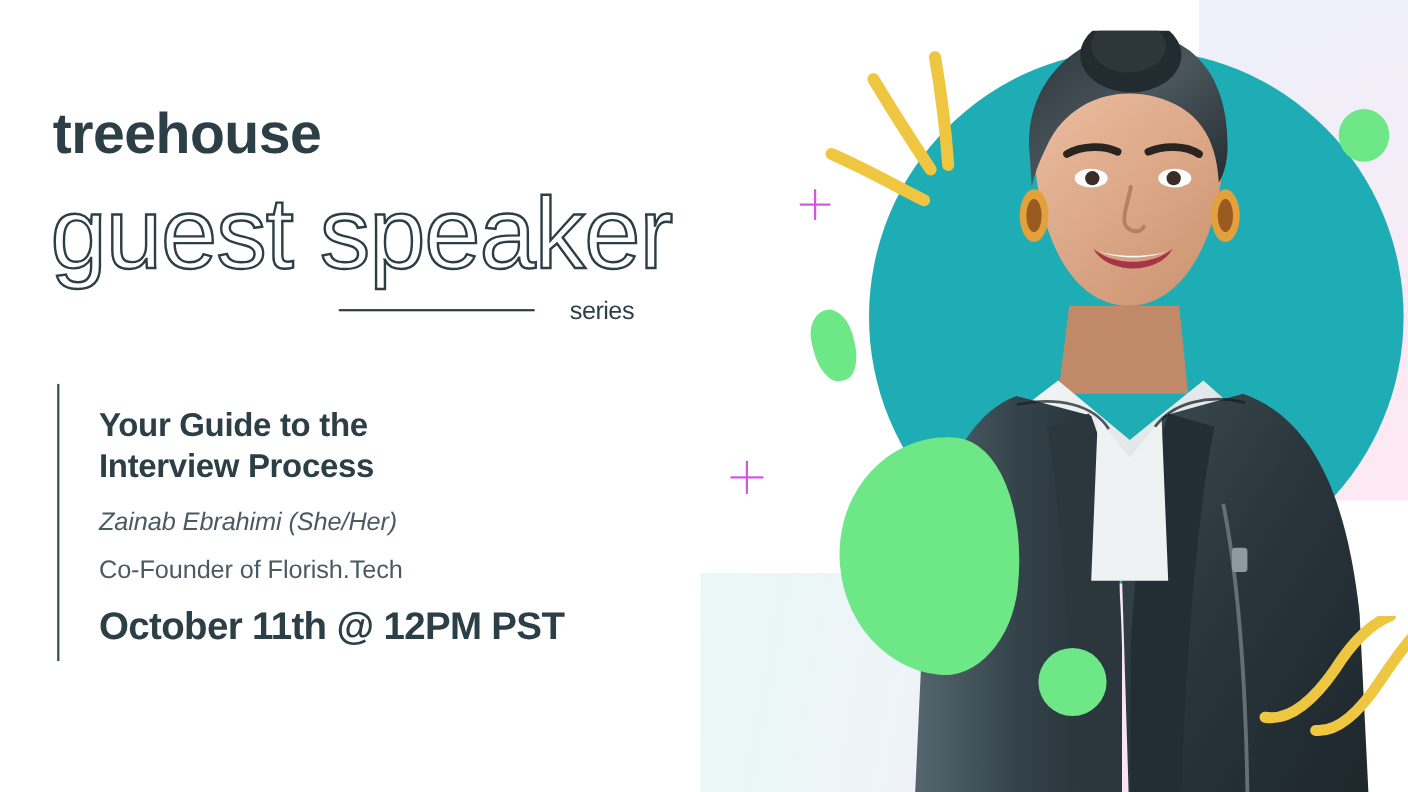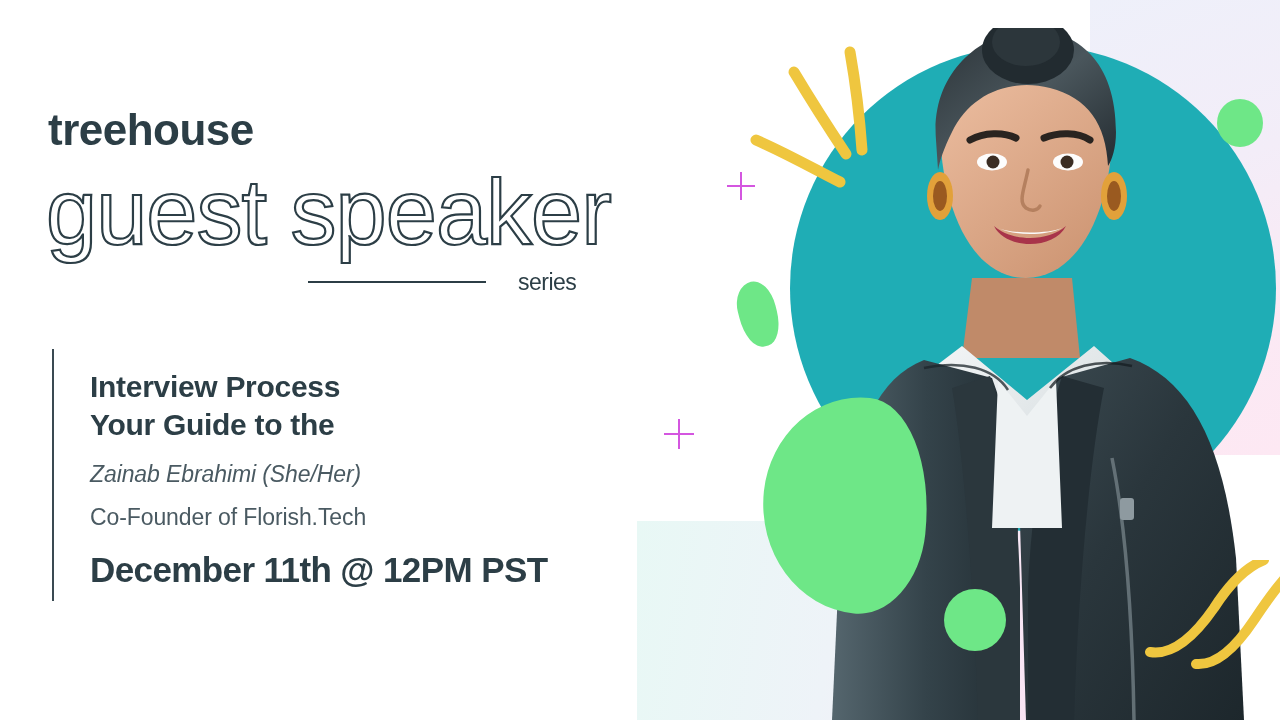--- a/index.html
+++ b/index.html
@@ -40,21 +40,21 @@
   #plus-mid{left:664px;top:419px;width:30px;height:30px;}
 
   
   #sparkles{position:absolute;left:740px;top:30px;width:180px;height:160px;}
   #wavy-lines{position:absolute;left:1140px;top:560px;width:145px;height:120px;}
 
   
   #portrait{position:absolute;left:812px;top:28px;width:445px;height:692px;}
 
   
-  #brand{position:absolute;left:48px;top:108px;font-size:44px;font-weight:700;
+  #brand{position:absolute;left:48px;top:96px;font-size:52px;font-weight:700;
     color:#2c3e46;letter-spacing:-0.5px;line-height:1;}
 
   #headline-outline{position:absolute;left:36px;top:160px;width:620px;height:110px;}
 
   #series-row{position:absolute;left:308px;top:262px;width:320px;height:40px;}
   #series-rule{position:absolute;left:0;top:19px;width:178px;height:2px;background:#2c3e46;}
   #series-word{position:absolute;left:210px;top:0;font-size:23px;font-weight:500;
     color:#2c3e46;letter-spacing:-0.5px;line-height:40px;}
 
   #vrule{position:absolute;left:52px;top:349px;width:2px;height:252px;background:#3a4a52;}
@@ -193,21 +193,21 @@
 
   <div id="series-row">
     <div id="series-rule"></div>
     <div id="series-word">series</div>
   </div>
 
   <div id="vrule"></div>
 
   <div id="info">
     <div id="talk-title">
+      <span class="talk-line">Your Guide to the</span>
       <span class="talk-line">Interview Process</span>
-      <span class="talk-line">Your Guide to the</span>
     </div>
     <div id="speaker-name">Zainab Ebrahimi (She/Her)</div>
     <div id="speaker-role">Co-Founder of Florish.Tech</div>
-    <div id="datetime">December 11th @ 12PM PST</div>
+    <div id="datetime">October 11th @ 12PM PST</div>
   </div>
 
 </div>
 
 </body></html>

